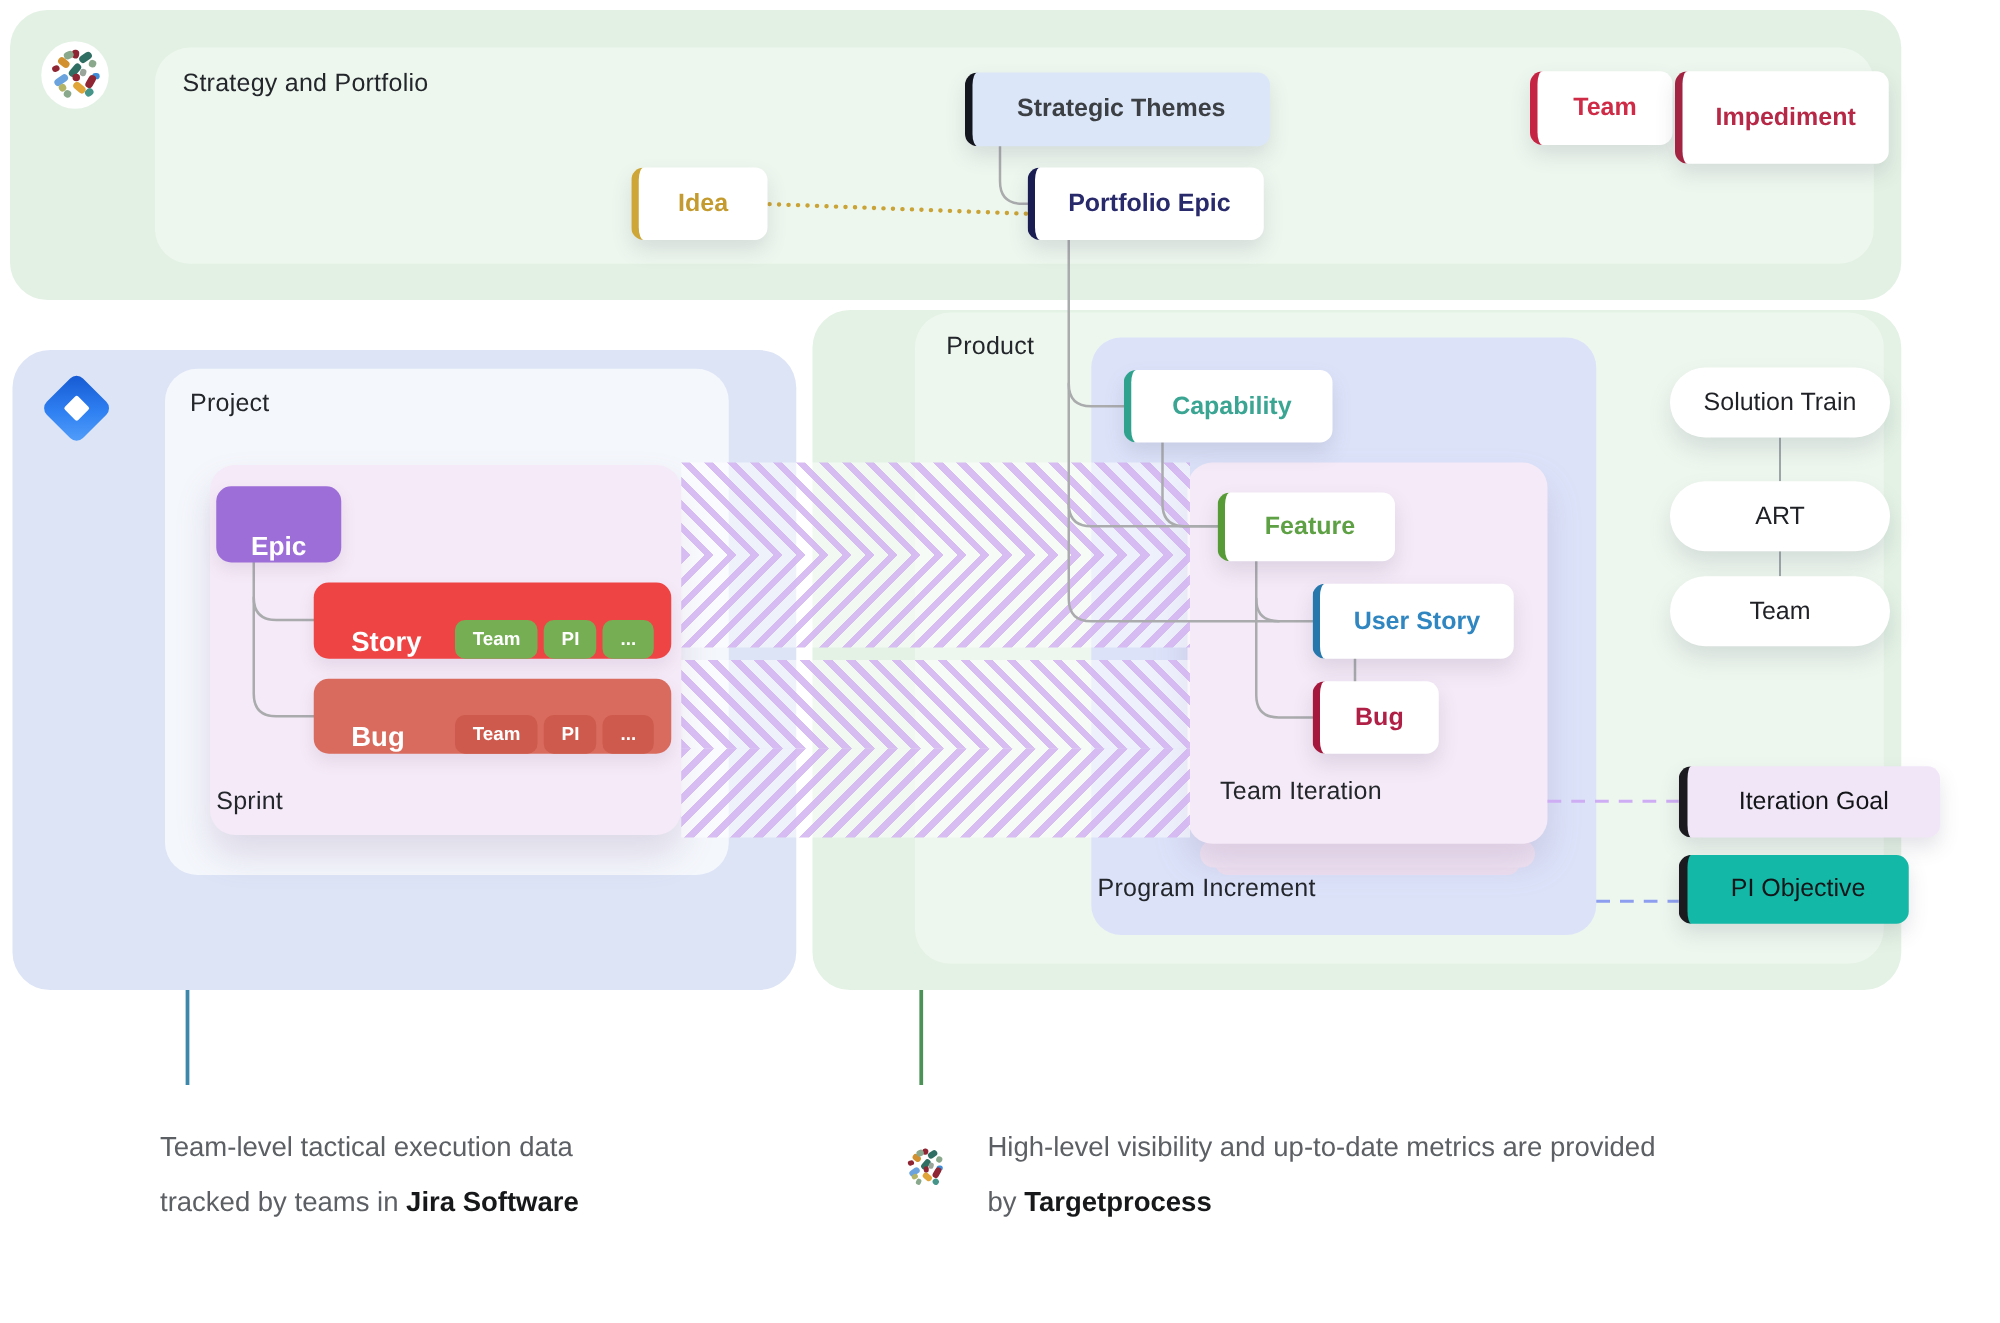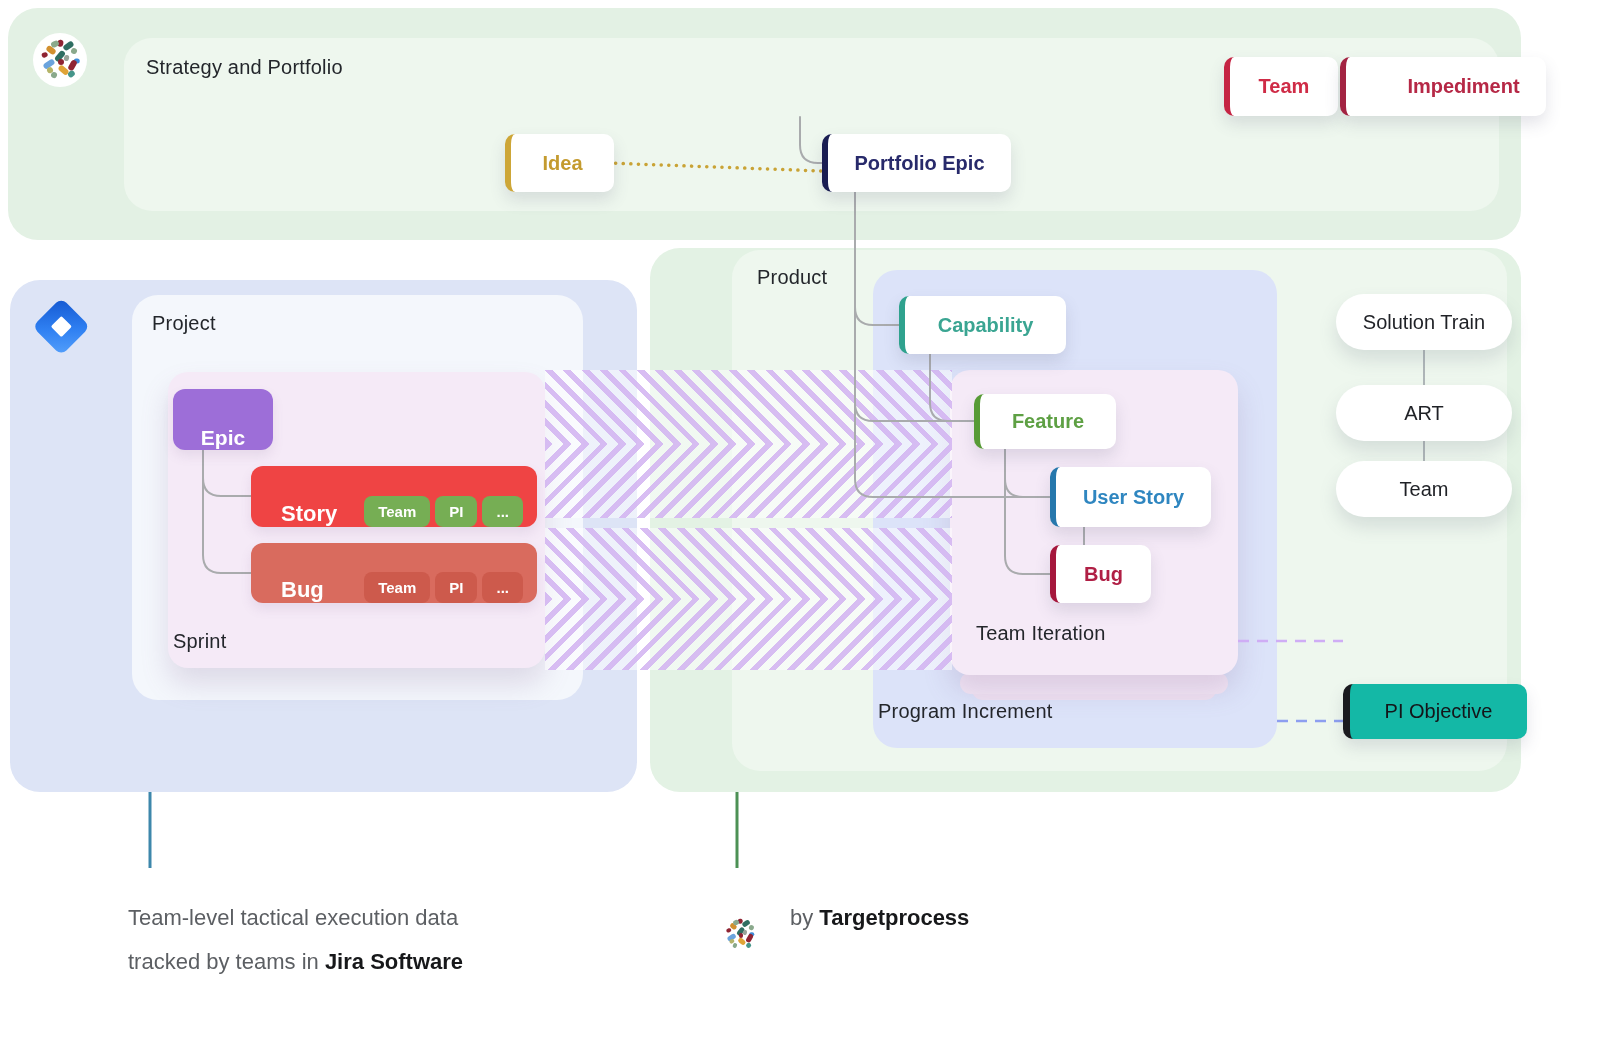--- a/index.html
+++ b/index.html
@@ -121,24 +121,27 @@
       <path d="M1424 350 V385"></path>
       <path d="M1424 441 V461"></path>
     </g>
     <path d="M608 163 L822 171" fill="none" stroke="#c9a335" stroke-width="3.5" stroke-linecap="round" stroke-dasharray="0.1 7.5"></path>
     <path d="M1238 641 H1343" fill="none" stroke="#cfadf5" stroke-width="2.5" stroke-dasharray="11 8"></path>
     <path d="M1277 721 H1343" fill="none" stroke="#8d9ef0" stroke-width="2.5" stroke-dasharray="11 8"></path>
     <path d="M150 792 V868" fill="none" stroke="#3d87ab" stroke-width="3"></path>
     <path d="M737 792 V868" fill="none" stroke="#4c9155" stroke-width="3"></path>
   </svg>
 
+  <div class="node" style="left: 772px; top: 58px; width: 238px; height: 59px; background: rgb(219, 230, 248); border-left-color: rgb(20, 22, 31); color: rgb(60, 64, 68);">
+    <span>Strategic Themes</span>
+  </div>
   <div class="node" style="left: 1224px; top: 57px; width: 108px; height: 59px; border-left-color: rgb(197, 36, 67); color: rgb(207, 43, 70);">
     <span>Team</span>
   </div>
-  <div class="node" style="left: 1340px; top: 57px; width: 165px; height: 59px; border-left-color: rgb(163, 35, 66); color: rgb(182, 40, 70); padding-left: 35px;">
+  <div class="node" style="left: 1340px; top: 57px; width: 165px; height: 74px; border-left-color: rgb(163, 35, 66); color: rgb(182, 40, 70);">
     <span>Impediment</span>
   </div>
   <div class="node" style="left: 505px; top: 134px; width: 103px; height: 58px; border-left-color: rgb(205, 166, 55); color: rgb(196, 155, 47);">
     <span>Idea</span>
   </div>
   <div class="node" style="left: 822px; top: 134px; width: 183px; height: 58px; border-left-color: rgb(26, 29, 82); color: rgb(40, 42, 107); text-align: center;">
     <span>Portfolio Epic</span>
   </div>
 
   <div class="solid" style="left: 173px; top: 389px; width: 100px; height: 61px; justify-content: center; font-size: 21px; background: rgb(157, 110, 216); color: rgb(255, 255, 255);">
@@ -177,20 +180,23 @@
   <div class="pill" style="left:1336px;top:294px;width:176px;height:56px;">
     <span>Solution Train</span>
   </div>
   <div class="pill" style="left:1336px;top:385px;width:176px;height:56px;">
     <span>ART</span>
   </div>
   <div class="pill" style="left:1336px;top:461px;width:176px;height:56px;">
     <span>Team</span>
   </div>
 
+  <div class="node" style="left: 1343px; top: 613px; width: 202px; height: 57px; border-left-width: 7px; font-weight: 500; background: rgb(241, 230, 247); border-left-color: rgb(26, 26, 31); color: rgb(20, 21, 25);">
+    <span>Iteration Goal</span>
+  </div>
   <div class="node" style="left: 1343px; top: 684px; width: 177px; height: 55px; border-left-width: 7px; font-weight: 500; background: #14b8a6; border-left-color: rgb(26, 26, 31); color: rgb(20, 21, 25);">
     <span>PI Objective</span>
   </div>
 
   <div class="caption" style="left:128px;top:896px;width:460px;">
     <div>Team-level tactical execution data</div>
     <div><span>tracked by teams in </span><b>Jira Software</b></div>
   </div>
   <div class="tp-logo small" style="left:720px;top:914px;width:40px;height:40px;">
       <div class="dots">
@@ -206,16 +212,17 @@
         <div class="tp-pill" style="left: 16%; top: 18%; width: 24%; transform: rotate(38deg); background: rgb(210, 144, 47);"></div>
         <div class="tp-pill" style="left: 36%; top: 32%; width: 30%; transform: rotate(-50deg); background: rgb(47, 110, 98);"></div>
         <div class="tp-pill" style="left: 46%; top: 48%; width: 13%; transform: rotate(0deg); background: rgb(143, 36, 51);"></div>
         <div class="tp-pill" style="left: 28%; top: 4%; width: 20%; transform: rotate(-25deg); background: rgb(138, 169, 140);"></div>
         <div class="tp-pill" style="left: 60%; top: 38%; width: 12%; transform: rotate(15deg); background: rgb(154, 164, 154);"></div>
         <div class="tp-pill" style="left: 70%; top: 78%; width: 16%; transform: rotate(-40deg); background: rgb(69, 149, 138);"></div>
         <div class="tp-pill" style="left: 18%; top: 68%; width: 14%; transform: rotate(60deg); background: rgb(180, 180, 105);"></div>
       </div>
     </div>
   <div class="caption" style="left:790px;top:896px;width:640px;">
+    <div>High-level visibility and up-to-date metrics are provided</div>
     <div><span>by </span><b>Targetprocess</b></div>
   </div>
 
 </div>
 
 </body></html>

